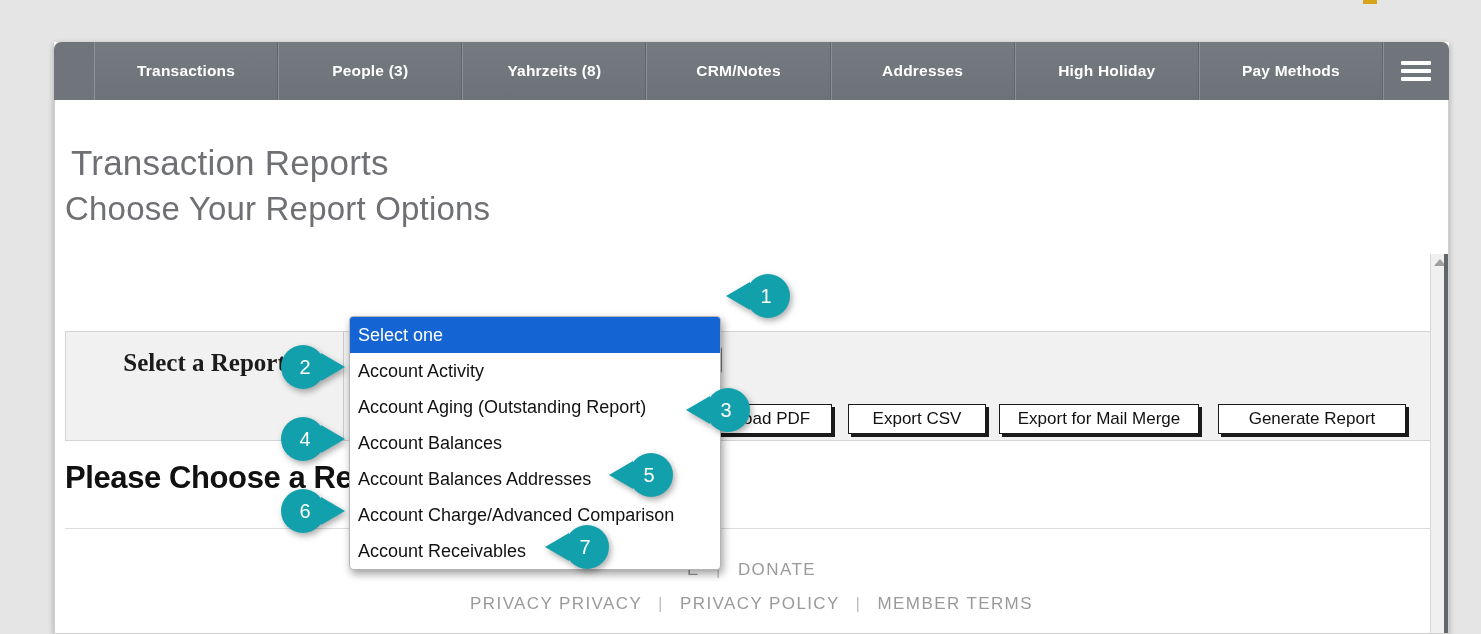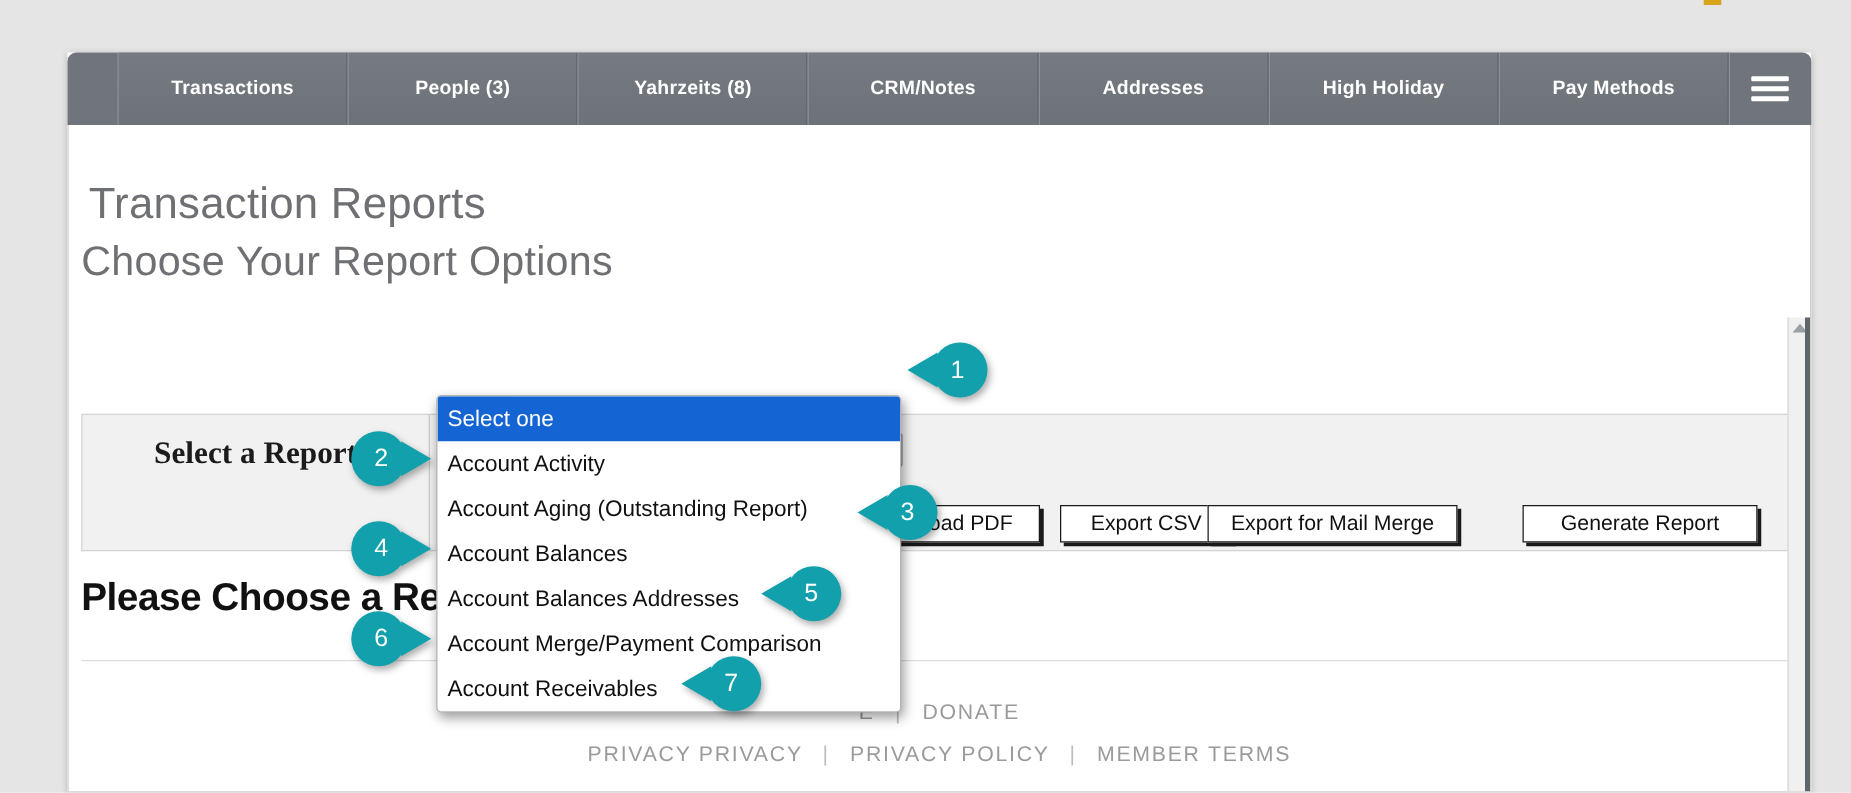--- a/index.html
+++ b/index.html
@@ -199,21 +199,21 @@
     color: #111111;
     display: flex;
     align-items: center;
     justify-content: center;
     padding: 0 12px;
     cursor: pointer;
     white-space: nowrap;
   }
   .btn-pdf   { left: 330px;  width: 158px; }
   .btn-csv   { left: 504px;  width: 138px; }
-  .btn-merge { left: 622px;  width: 200px; }
+  .btn-merge { left: 655px;  width: 200px; }
   .btn-gen   { left: 874px;  width: 188px; }
 
   
   .choose-heading {
     position: absolute;
     left: 10px;
     top: 360px;
     font-size: 31px;
     font-weight: bold;
     color: #111111;
@@ -445,21 +445,21 @@
 
     </div>
   </div>
 
   <div class="dropdown">
     <div class="dd-item selected">Select one</div>
     <div class="dd-item">Account Activity</div>
     <div class="dd-item">Account Aging (Outstanding Report)</div>
     <div class="dd-item">Account Balances</div>
     <div class="dd-item">Account Balances Addresses</div>
-    <div class="dd-item">Account Merge/Payment Comparison</div>
+    <div class="dd-item">Account Charge/Advanced Comparison</div>
     <div class="dd-item">Account Receivables</div>
   </div>
 
   <div class="marker left" style="left:726px; top:274px;">
     <div class="shadowwrap">
       <div class="nose"></div>
         <div class="blob"></div>
     </div>
     <div class="num">1</div>
   </div>

